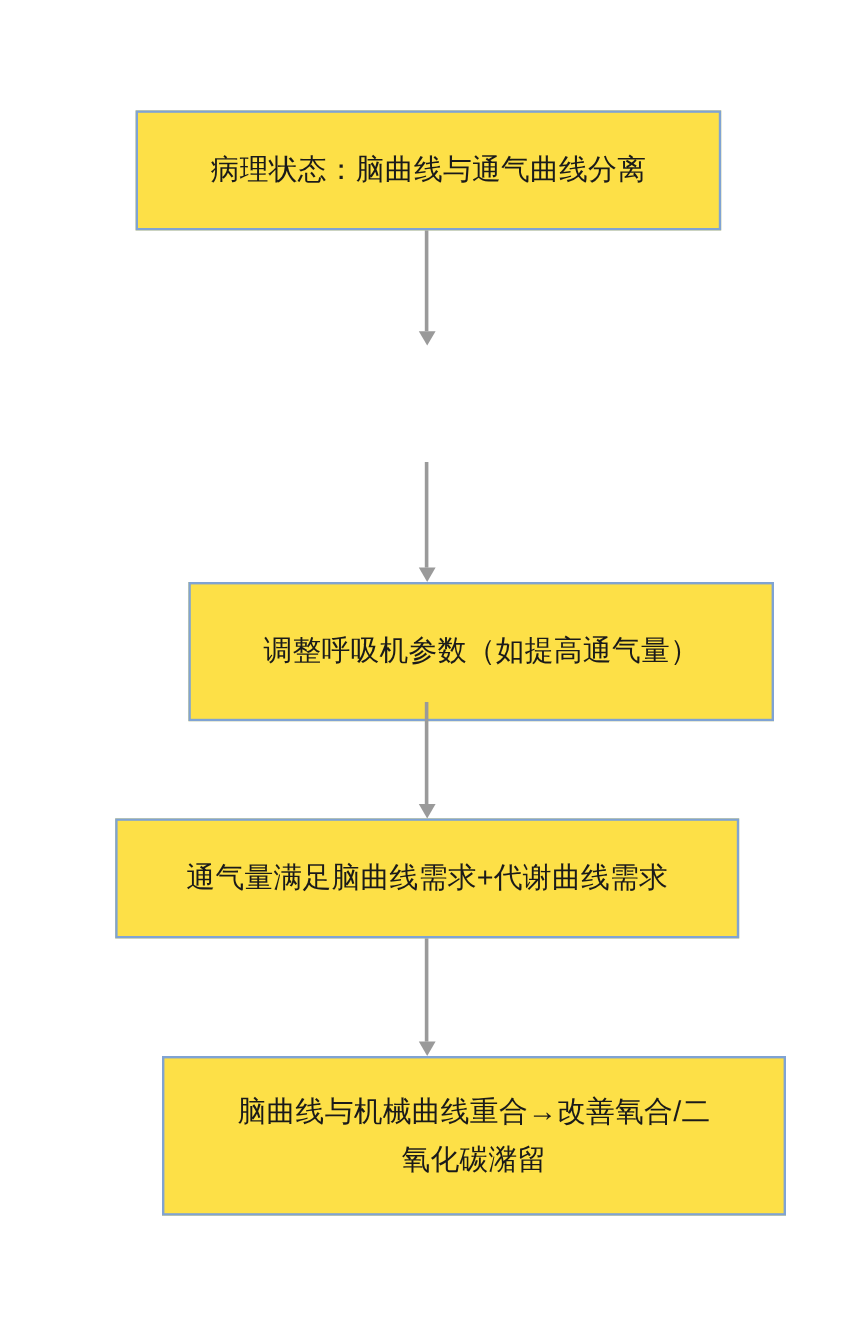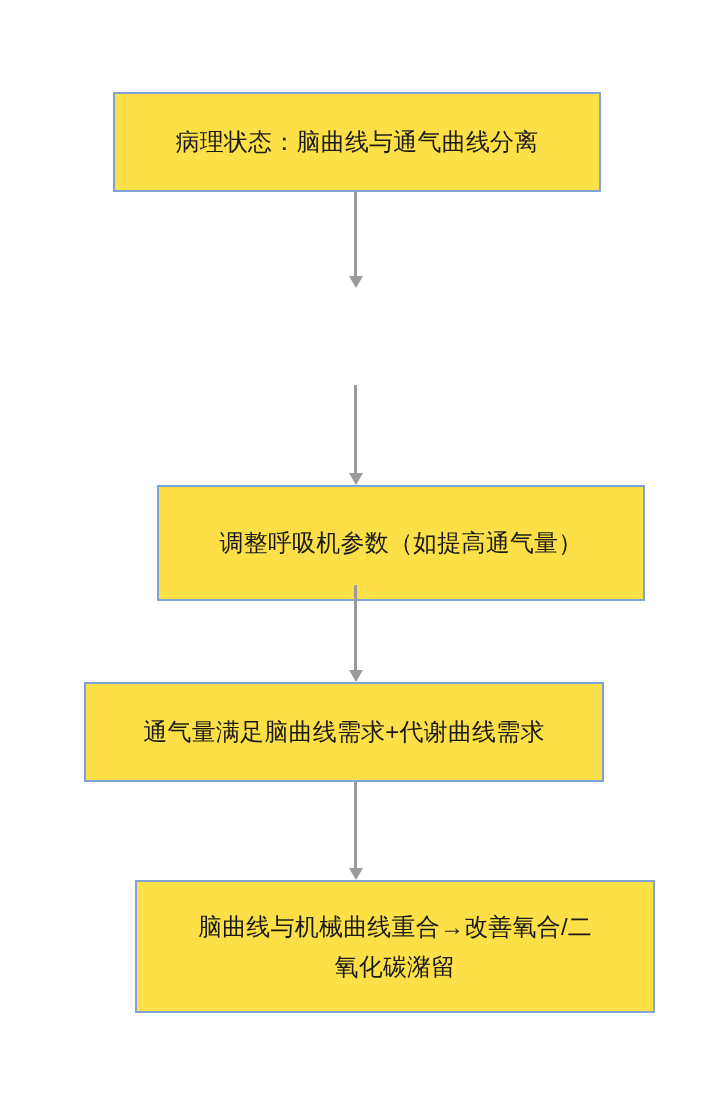--- a/index.html
+++ b/index.html
@@ -41,21 +41,21 @@
     letter-spacing: 0.2px;
     font-weight: 400;
     padding: 0 14px;
     white-space: pre-line;
   }
 
   
   .node-1 { left: 113px; top: 92px;  width: 488px; height: 100px; }
   .node-2 { left: 169px; top: 288px; width: 376px; height: 97px;  }
   .node-3 { left: 113px; top: 485px; width: 488px; height: 116px; margin-left: 44px; }
-  .node-4 { left: 84px;  top: 682px; width: 520px; height: 100px; }
+  .node-4 { left: 96px;  top: 682px; width: 520px; height: 100px; }
   .node-5 { left: 96px;  top: 880px; width: 520px; height: 133px; margin-left: 39px; }
 
   
   .flow-arrow {
     position: absolute;
     left: 349px;
     width: 14px;
   }
   .flow-arrow .arrow-stem {
     position: absolute;

